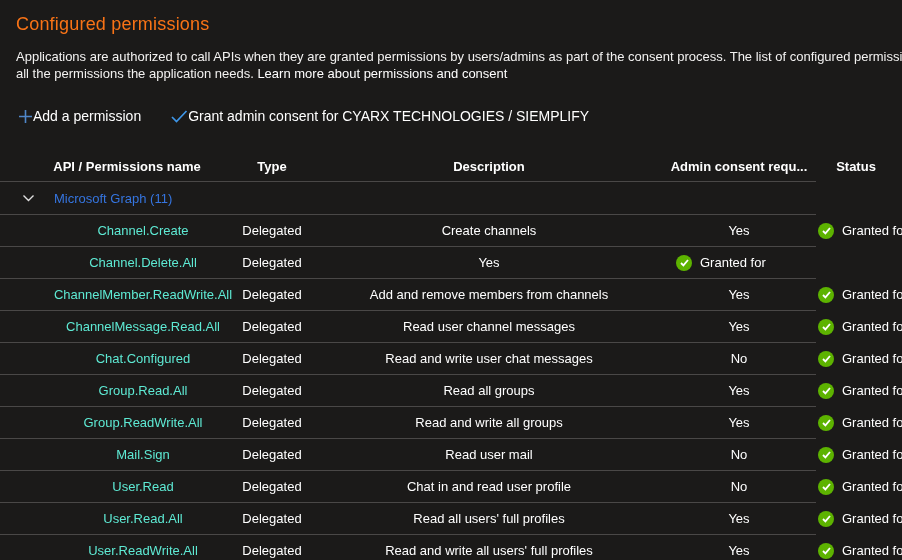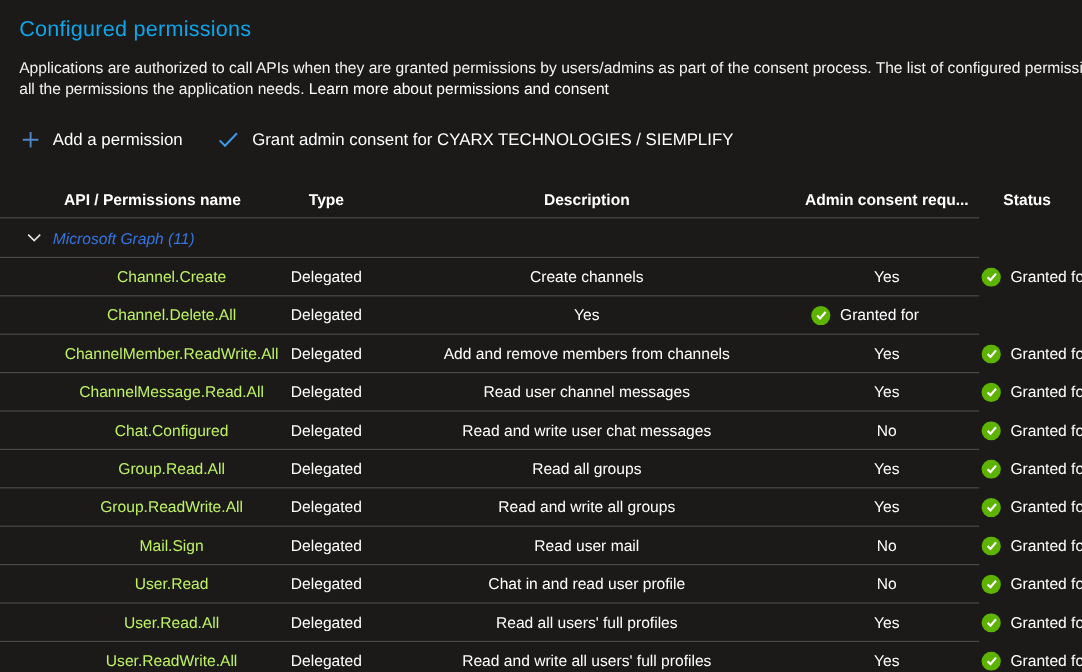--- a/index.html
+++ b/index.html
@@ -11,60 +11,59 @@
     font-size: 13px;
   }
   .page { padding-top: 12px; }
 
   .page-title {
     font-size: 18px;
     font-weight: 400;
     letter-spacing: .2px;
     padding: 2px 16px 0 16px;
     margin-bottom: 13px;
-    color: #0ea5e9;
+    color: #f97316;
   }
   .desc { padding: 0 0 0 16px; line-height: 17px; color: #f3f2f1; }
   .desc-line1 { display: block; white-space: nowrap; overflow: hidden; width: 886px; }
   .desc-line2 { display: block; white-space: nowrap; }
   a.link { color: #ffffff; text-decoration: none; cursor: pointer; }
 
   .toolbar {
     display: flex; align-items: center;
     padding-left: 18px; margin-top: 22px; height: 24px;
   }
   .toolbar button {
     background: transparent; border: none; color: #ffffff;
     font-family: "Liberation Sans", sans-serif; font-size: 14px;
-    display: inline-flex; align-items: center; gap: 11px; cursor: pointer;
+    display: inline-flex; align-items: center; cursor: pointer;
     padding: 0;
   }
   .toolbar .tb-sep { width: 30px; }
   .icon { display: inline-flex; align-items: center; justify-content: center; }
 
   .table { margin-top: 23px; width: 816px; text-align: center; }
   .trow {
     display: grid;
     grid-template-columns: 234px 76px 358px 142px 92px;
     align-items: center;
   }
   .thead { height: 31px; border-bottom: 1px solid #4a4847; font-weight: 700; }
   .thead .c1 { padding-left: 20px; }
 
   .group-row {
     height: 33px; border-bottom: 1px solid #4a4847;
-    display: flex; align-items: center; padding-left: 22px; gap: 9px;
+    display: flex; align-items: center; padding-left: 22px; gap: 19px;
     cursor: pointer;
-    font-style: italic;
   }
   .group-row a { color: #3575e0; }
 
   .data-row { height: 32px; border-bottom: 1px solid #4a4847; }
   .data-row .c1 { padding-left: 52px; overflow: hidden; white-space: nowrap; }
-  .data-row .c1 a { color: #bef264; }
+  .data-row .c1 a { color: #5eead4; }
   .cell { overflow: hidden; white-space: nowrap; }
 
   .status-cell { display: flex; align-items: center; padding-left: 8px; gap: 8px; }
   .badge {
     width: 16px; height: 16px; min-width: 16px; border-radius: 50%;
     background: #5db300; display: inline-flex; align-items: center; justify-content: center;
   }
 </style>
 </head>
 <body>

